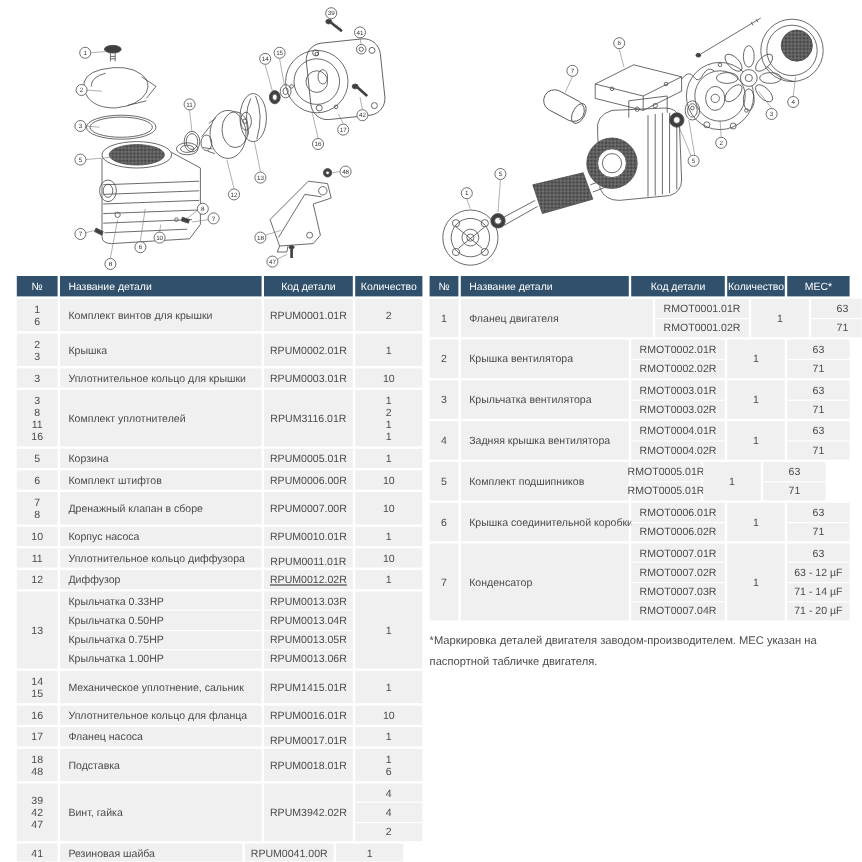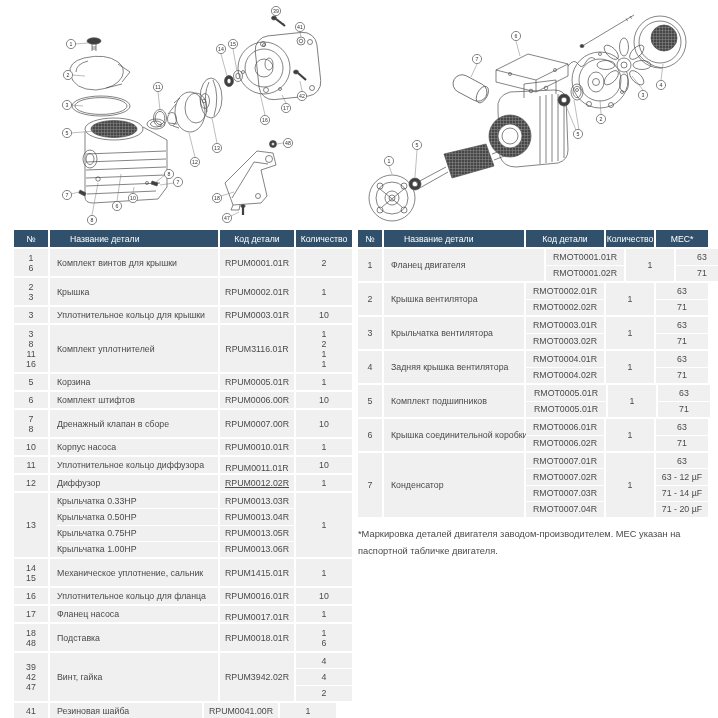--- a/index.html
+++ b/index.html
@@ -5,21 +5,21 @@
   html,body{margin:0;padding:0;}
   body{width:718px;height:718px;background:#fff;font-family:"Liberation Sans",sans-serif;position:relative;overflow:hidden;}
   .page{position:absolute;inset:0;background:#fff;}
   .diagram-area{position:absolute;left:0;top:0;width:718px;height:228px;}
   svg{display:block;}
   .left-col{position:absolute;left:14px;top:230px;width:338px;}
   .right-col{position:absolute;left:358px;top:230px;width:352px;}
   .tbl{display:flex;flex-direction:column;gap:2px;}
   .tr{display:flex;gap:2px;}
   .th{background:#30506c;color:#fff;font-size:8.7px;display:flex;align-items:center;justify-content:center;height:17px;flex:none;box-sizing:border-box;}
-  .th.left{justify-content:flex-start;padding-left:20px;}
+  .th.left{justify-content:flex-start;padding-left:7px;}
   .td{background:#f0f0f0;display:flex;flex-direction:column;justify-content:center;font-size:8.8px;color:#4a4a4a;flex:none;box-sizing:border-box;white-space:nowrap;}
   .td.stack{align-items:center;text-align:center;}
   .td.left{align-items:flex-start;padding-left:7px;text-align:left;}
   .line{line-height:10px;}
   .splitc{justify-content:stretch;}
   .sub{flex:1;display:flex;align-items:center;justify-content:center;width:100%;}
   .sub.left{justify-content:flex-start;}
   .sub + .sub{border-top:1.5px solid #fff;}
   .footnote{margin-top:9px;font-size:9.3px;line-height:17px;color:#4a4a4a;width:340px;}
 </style>
@@ -657,21 +657,21 @@
             <div class="sub">71</div>
           </div>
         </div>
         <div class="tr" style="height: 32px;">
           <div class="td stack" style="width: 24px;">
             <div class="line">5</div>
           </div>
           <div class="td left stack" style="width: 140px;">
             <div class="line">Комплект подшипников</div>
           </div>
-          <div class="td splitc" style="width: 80px;">
+          <div class="td splitc" style="width: 58px;">
             <div class="sub">RMOT0005.01R</div>
             <div class="sub">RMOT0005.01R</div>
           </div>
           <div class="td stack" style="width: 48px;">
             <div class="line">1</div>
           </div>
           <div class="td splitc" style="width: 52px;">
             <div class="sub">63</div>
             <div class="sub">71</div>
           </div>

